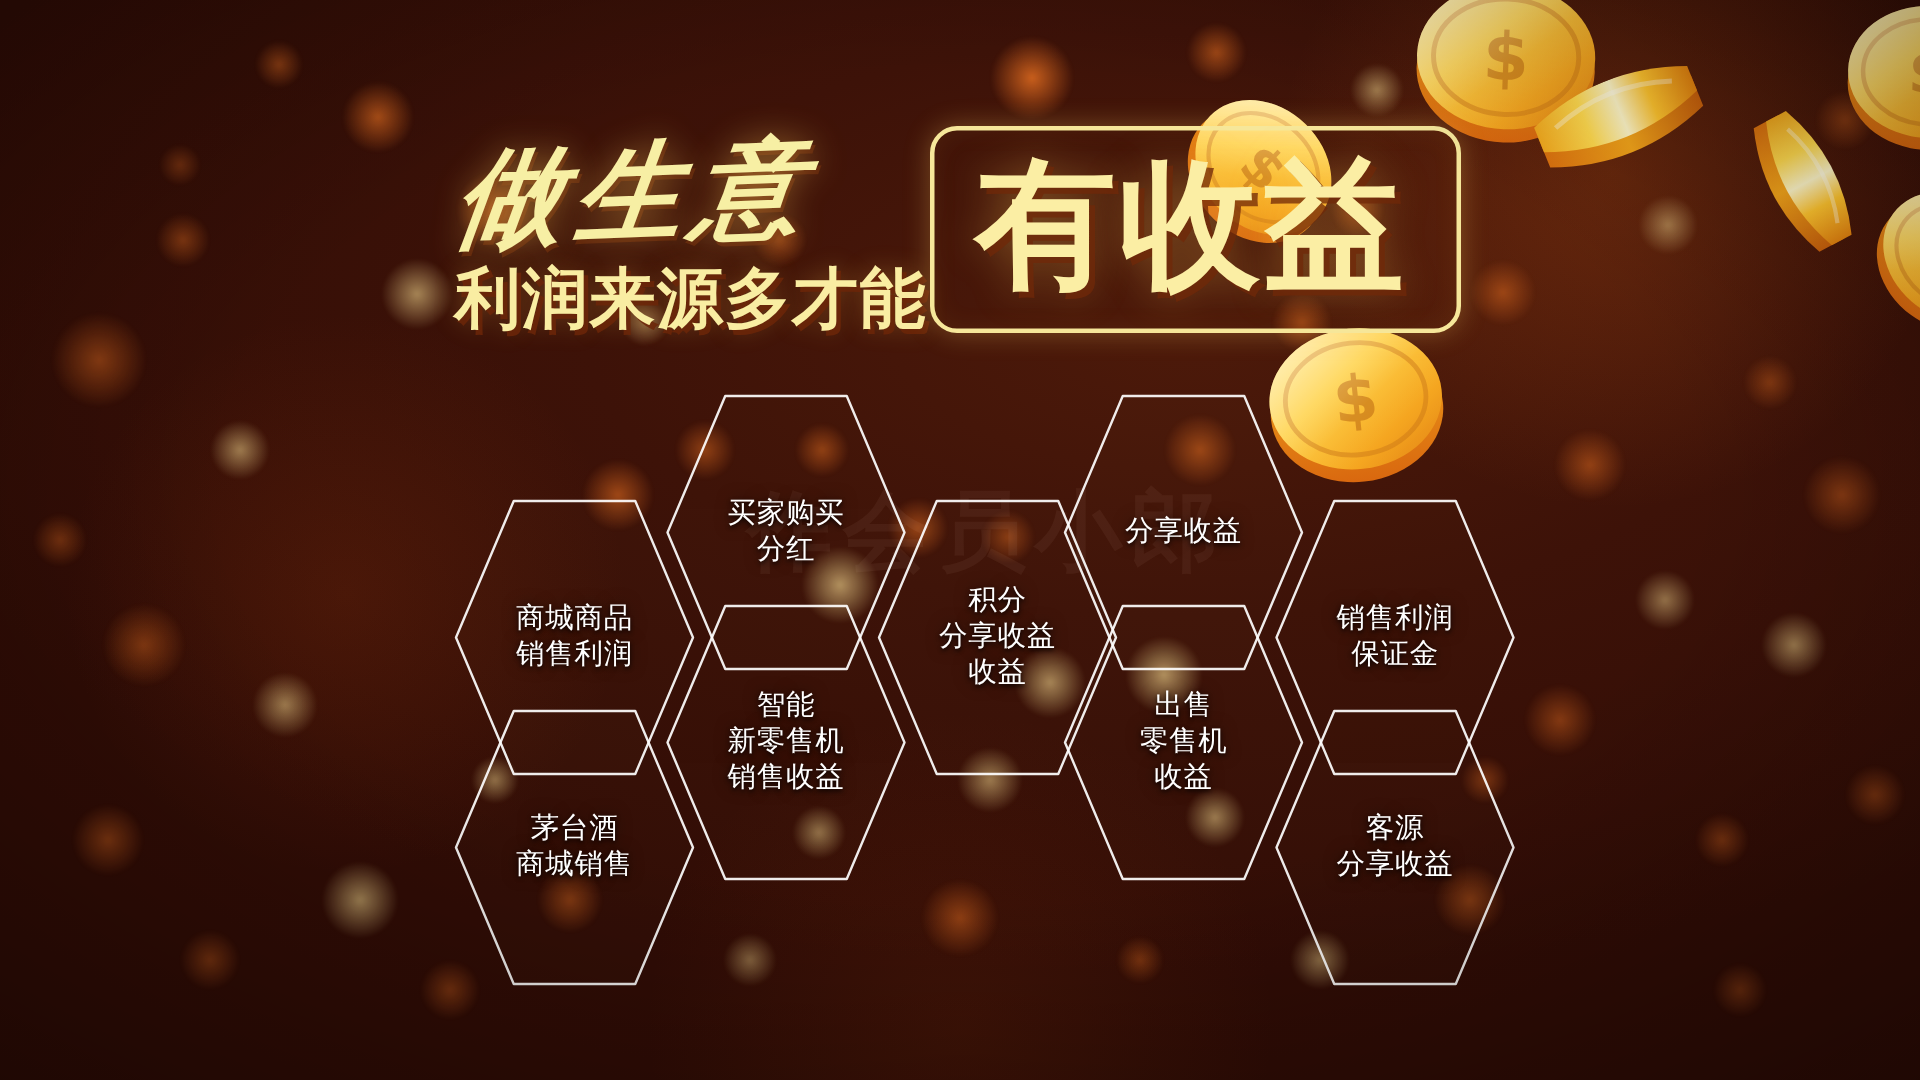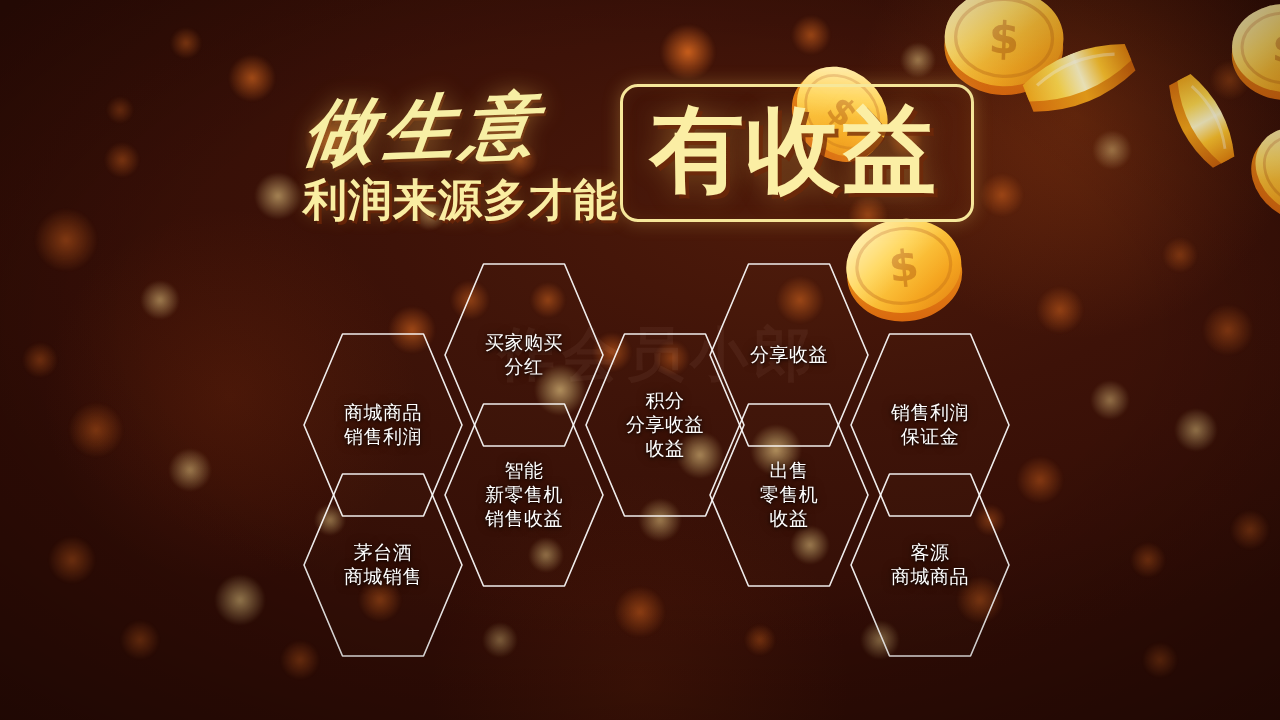--- a/index.html
+++ b/index.html
@@ -400,18 +400,18 @@
           <polygon points="40.5,2 121.5,2 160,93 121.5,184 40.5,184 2,93" fill="rgba(255,235,210,0.012)" stroke="#ffffff" stroke-width="1.6" stroke-linejoin="round" opacity="0.92"></polygon>
         </svg>
         <span class="label">销售利润
 保证金</span>
       </div>
       <div class="hex" style="left: 849px; top: 472px;">
         <svg viewBox="0 0 162 186" preserveAspectRatio="none">
           <polygon points="40.5,2 121.5,2 160,93 121.5,184 40.5,184 2,93" fill="rgba(255,235,210,0.012)" stroke="#ffffff" stroke-width="1.6" stroke-linejoin="round" opacity="0.92"></polygon>
         </svg>
         <span class="label">客源
-商城商品</span>
+分享收益</span>
       </div>
     </div>
 
   <div class="vignette"></div>
 </div>
 
 </body></html>

